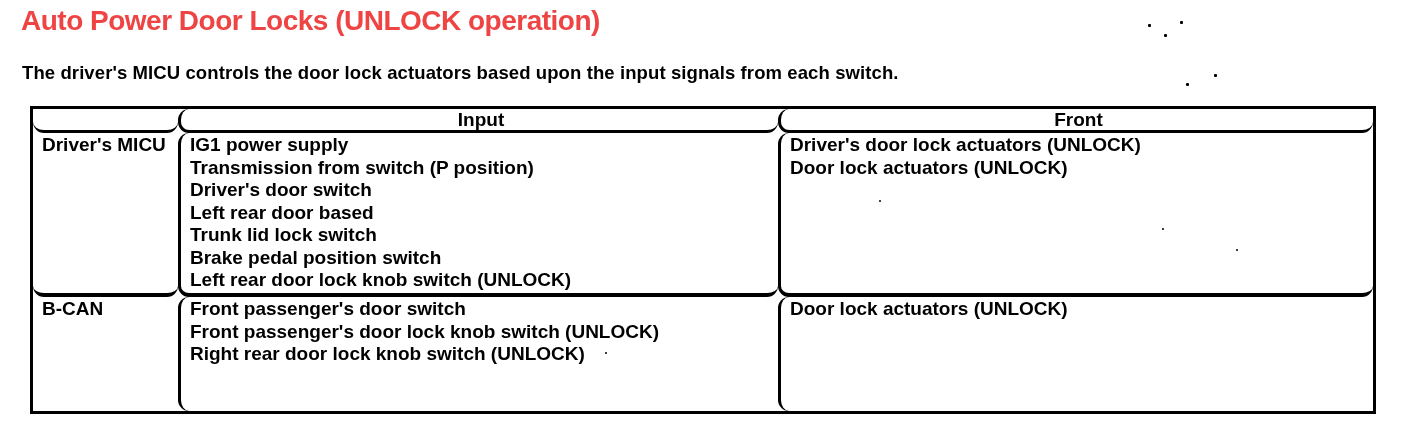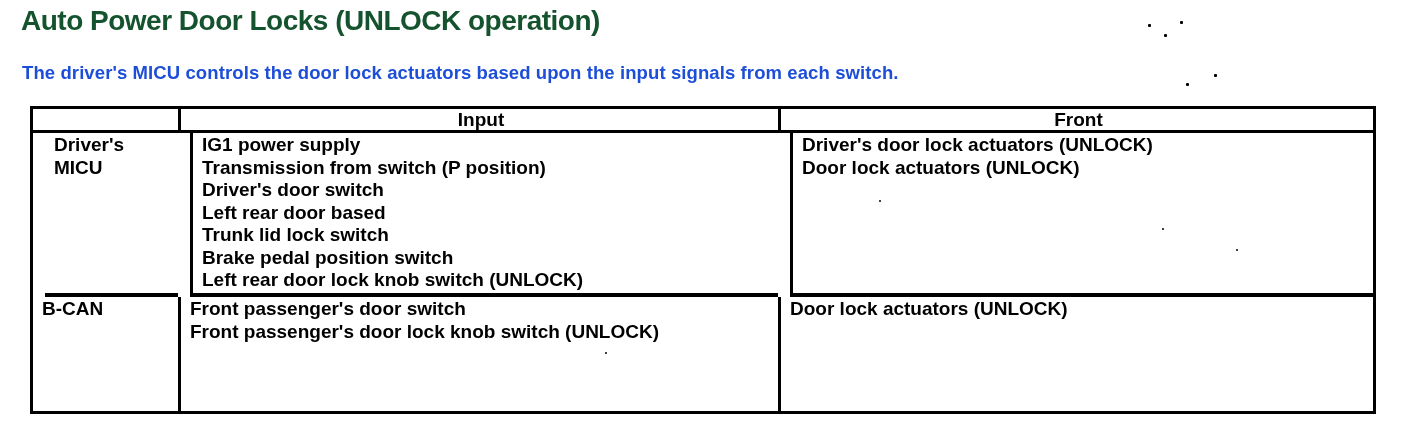--- a/index.html
+++ b/index.html
@@ -12,57 +12,58 @@
     position: relative;
   }
   .page { position: absolute; inset: 0; }
 
   .title {
     position: absolute;
     left: 21px; top: 5px;
     font-size: 28px;
     font-weight: 700;
     letter-spacing: -0.5px;
-    color: #14532d;
+    color: #ef4444;
   }
   .intro {
     position: absolute;
     left: 22px; top: 62px;
     font-size: 18.5px;
     font-weight: 700;
     letter-spacing: 0.1px;
-    color: #1d4ed8;
+    color: #000000;
   }
 
   .io-table {
     position: absolute;
     left: 30px; top: 106px;
     width: 1346px;
     border: 3px solid #000;
     display: grid;
     grid-template-columns: 145px 600px 1fr;
     grid-template-rows: 24px 164px 114px;
     background: #fff;
   }
   .cell {
     font-size: 19px;
     font-weight: 700;
     line-height: 22.5px;
     padding: 1px 6px 0 9px;
     overflow: hidden;
+    border-radius: 11px;
   }
   .hdr {
     border-bottom: 3px solid #000;
     text-align: center;
     line-height: 20px;
     font-size: 19px;
     font-weight: 700;
   }
   .col2, .col3 { border-left: 3px solid #000; }
-  .row1 { border-bottom: 4px solid #000; margin-left: 12px; }
+  .row1 { border-bottom: 4px solid #000; }
   .line { white-space: nowrap; }
 
   .speckle {
     position: absolute;
     width: 3px; height: 3px;
     background: #000;
     border-radius: 1px;
   }
   .s1 { left: 1148px; top: 24px; }
   .s2 { left: 1180px; top: 21px; }
@@ -102,20 +103,21 @@
     </div>
     <div class="cell row1 col3">
       <div class="line">Driver's door lock actuators (UNLOCK)</div>
       <div class="line">Door lock actuators (UNLOCK)</div>
     </div>
 
     <div class="cell row2 col1">B-CAN</div>
     <div class="cell row2 col2">
       <div class="line">Front passenger's door switch</div>
       <div class="line">Front passenger's door lock knob switch (UNLOCK)</div>
+      <div class="line">Right rear door lock knob switch (UNLOCK)</div>
     </div>
     <div class="cell row2 col3">
       <div class="line">Door lock actuators (UNLOCK)</div>
     </div>
 
   </div>
 
   <div class="speckle s1"></div>
   <div class="speckle s2"></div>
   <div class="speckle s3"></div>

